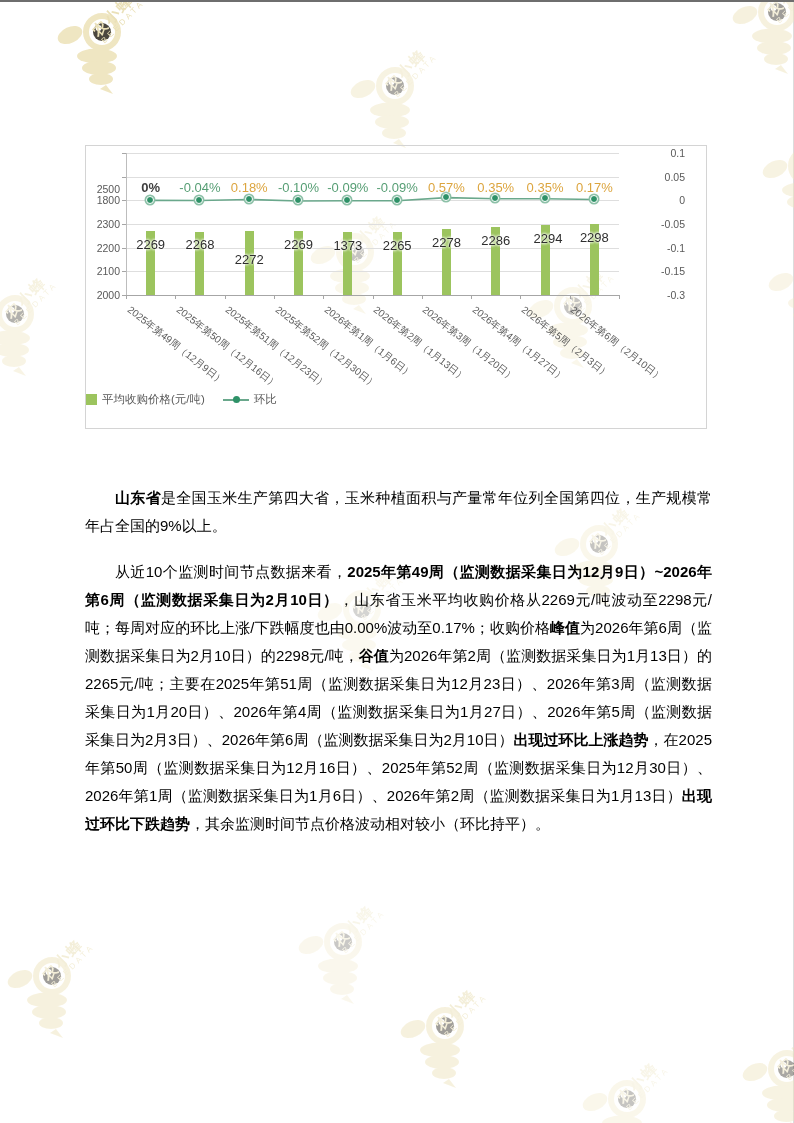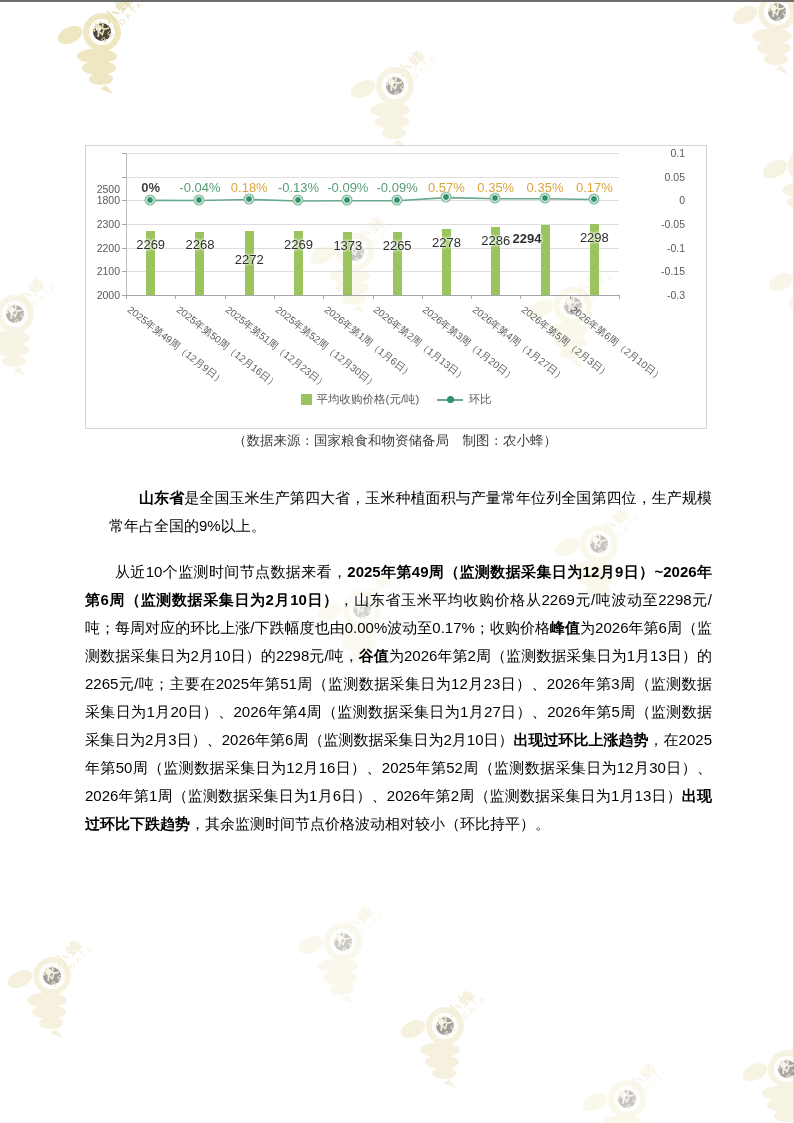--- a/index.html
+++ b/index.html
@@ -32,34 +32,34 @@
   .yr{position:absolute;left:539px;width:60px;text-align:right;font-size:10.5px;color:#595959;line-height:12px;}
   .bar{position:absolute;width:9px;background:#9cc45e;}
   .vlabel{position:absolute;width:48px;text-align:center;font-size:13px;color:#2e2e2e;
     text-shadow:0 0 3px #fff,0 0 3px #fff,0 0 3px #fff;}
   .plabel{position:absolute;width:56px;text-align:center;font-size:13px;font-weight:bold;
     text-shadow:0 0 3px #fff,0 0 3px #fff;}
   .marker{position:absolute;width:6px;height:6px;border-radius:50%;background:#2f9268;
     border:1.5px solid #fff;box-shadow:0 0 0 1.5px #8cc0a7;}
   .xlabel{position:absolute;font-size:10px;color:#595959;white-space:nowrap;
     transform:rotate(38deg);transform-origin:left top;}
-  .legend{position:absolute;left:0;top:246px;width:620px;display:flex;justify-content:center;
+  .legend{position:absolute;left:0;top:246px;width:620px;display:flex;
     align-items:center;gap:18px;font-size:11.5px;color:#595959;}
   .legend-item{display:flex;align-items:center;gap:5px;}
   .legend-swatch{width:11px;height:11px;background:#9cc45e;display:inline-block;}
   .legend-line{position:relative;width:26px;height:2px;background:#6aa88c;display:inline-block;}
   .legend-line i{position:absolute;left:10px;top:-2.5px;width:7px;height:7px;border-radius:50%;background:#2f9268;}
   .source-note{position:absolute;left:85px;top:430px;width:620px;text-align:center;font-size:13.5px;color:#3d3d3d;}
 
   
   .paragraphs{position:absolute;left:85px;top:470px;width:627px;font-size:15px;line-height:28px;
     color:#000;text-align:justify;}
   .paragraphs p{margin:0 0 0 0;padding:0;text-indent:2em;}
   .paragraphs p + p{margin-top:18px;}
-  .paragraphs p:first-child{margin-top:12px;margin-left:24px;}
+  .paragraphs p:first-child{margin-top:12px;}
   .b{font-weight:bold;}
 </style>
 </head>
 <body>
 
 <div class="page">
   <div class="wm-layer">
       <div class="wm" style="left: 50px; top: 3px; opacity: 0.95;"><svg width="90" height="90" viewBox="0 0 90 90">
           <ellipse cx="20" cy="30" rx="13" ry="8" transform="rotate(-25 20 30)" fill="#efe5bf"></ellipse>
           <circle cx="52" cy="27" r="16" fill="none" stroke="#efe5bf" stroke-width="6"></circle>
@@ -318,34 +318,34 @@
         <div class="vlabel" style="left: 188.55px; top: 91.3367px;">2269</div>
         <div class="bar" style="left: 257.35px; top: 85.81px; height: 63.19px; background: rgb(156, 196, 94);"></div>
         <div class="vlabel" style="left: 237.85px; top: 91.81px;">1373</div>
         <div class="bar" style="left: 306.65px; top: 86.2833px; height: 62.7167px; background: rgb(156, 196, 94);"></div>
         <div class="vlabel" style="left: 287.15px; top: 92.2833px;">2265</div>
         <div class="bar" style="left: 355.95px; top: 83.2067px; height: 65.7933px; background: rgb(156, 196, 94);"></div>
         <div class="vlabel" style="left: 336.45px; top: 89.2067px;">2278</div>
         <div class="bar" style="left: 405.25px; top: 81.3133px; height: 67.6867px; background: rgb(156, 196, 94);"></div>
         <div class="vlabel" style="left: 385.75px; top: 87.3133px;">2286</div>
         <div class="bar" style="left: 454.55px; top: 79.42px; height: 69.58px; background: rgb(156, 196, 94);"></div>
-        <div class="vlabel" style="left: 417px; top: 85.42px; font-weight: bold;">2294</div>
+        <div class="vlabel" style="left: 438px; top: 85.42px;">2294</div>
         <div class="bar" style="left: 503.85px; top: 78.4733px; height: 70.5267px; background: rgb(156, 196, 94);"></div>
         <div class="vlabel" style="left: 484.35px; top: 84.4733px;">2298</div>
         <svg width="620" height="282" style="position: absolute; left: 0px; top: 0px; pointer-events: none;">
           <polyline points="64.65,54.333333333333336 113.94999999999999,54.522666666666666 163.25,53.48133333333334 212.54999999999998,54.94866666666667 261.85,54.75933333333334 311.15,54.75933333333334 360.45,51.635333333333335 409.75,52.67666666666667 459.04999999999995,52.67666666666667 508.34999999999997,53.528666666666666" fill="none" stroke="#6aa88c" stroke-width="1.6"></polyline>
         </svg>
         <div class="marker" style="left: 60.15px; top: 49.8333px;"></div>
         <div class="plabel" style="left: 36.65px; top: 34px; color: rgb(63, 63, 63); font-weight: bold;">0%</div>
         <div class="marker" style="left: 109.45px; top: 50.0227px;"></div>
         <div class="plabel" style="left: 85.95px; top: 34px; color: rgb(86, 158, 116); font-weight: normal;">-0.04%</div>
         <div class="marker" style="left: 158.75px; top: 48.9813px;"></div>
         <div class="plabel" style="left: 135.25px; top: 34px; color: rgb(220, 165, 63); font-weight: normal;">0.18%</div>
         <div class="marker" style="left: 208.05px; top: 50.4487px;"></div>
-        <div class="plabel" style="left: 184.55px; top: 34px; color: rgb(86, 158, 116); font-weight: normal;">-0.13%</div>
+        <div class="plabel" style="left: 184.55px; top: 34px; color: rgb(86, 158, 116); font-weight: normal;">-0.10%</div>
         <div class="marker" style="left: 257.35px; top: 50.2593px;"></div>
         <div class="plabel" style="left: 233.85px; top: 34px; color: rgb(86, 158, 116); font-weight: normal;">-0.09%</div>
         <div class="marker" style="left: 306.65px; top: 50.2593px;"></div>
         <div class="plabel" style="left: 283.15px; top: 34px; color: rgb(86, 158, 116); font-weight: normal;">-0.09%</div>
         <div class="marker" style="left: 355.95px; top: 47.1353px;"></div>
         <div class="plabel" style="left: 332.45px; top: 34px; color: rgb(220, 165, 63); font-weight: normal;">0.57%</div>
         <div class="marker" style="left: 405.25px; top: 48.1767px;"></div>
         <div class="plabel" style="left: 381.75px; top: 34px; color: rgb(220, 165, 63); font-weight: normal;">0.35%</div>
         <div class="marker" style="left: 454.55px; top: 48.1767px;"></div>
         <div class="plabel" style="left: 431.05px; top: 34px; color: rgb(220, 165, 63); font-weight: normal;">0.35%</div>
@@ -356,20 +356,19 @@
         <div class="xlabel" style="left: 145.25px; top: 157px;">2025年第51周（12月23日）</div>
         <div class="xlabel" style="left: 194.55px; top: 157px;">2025年第52周（12月30日）</div>
         <div class="xlabel" style="left: 243.85px; top: 157px;">2026年第1周（1月6日）</div>
         <div class="xlabel" style="left: 293.15px; top: 157px;">2026年第2周（1月13日）</div>
         <div class="xlabel" style="left: 342.45px; top: 157px;">2026年第3周（1月20日）</div>
         <div class="xlabel" style="left: 391.75px; top: 157px;">2026年第4周（1月27日）</div>
         <div class="xlabel" style="left: 441.05px; top: 157px;">2026年第5周（2月3日）</div>
         <div class="xlabel" style="left: 490.35px; top: 157px;">2026年第6周（2月10日）</div>
       </div>
 
-    <div class="source-note">（数据来源：国家粮食和物资储备局　制图：农小蜂）</div>
 
     <div class="paragraphs">
         <p><span class="b">山东省</span><span>是全国玉米生产第四大省，玉米种植面积与产量常年位列全国第四位，生产规模常年占全国的9%以上。</span></p>
         <p><span>从近10个监测时间节点数据来看，</span><span class="b">2025年第49周（监测数据采集日为12月9日）~2026年第6周（监测数据采集日为2月10日）</span><span>，山东省玉米平均收购价格从2269元/吨波动至2298元/吨；每周对应的环比上涨/下跌幅度也由0.00%波动至0.17%；收购价格</span><span class="b">峰值</span><span>为2026年第6周（监测数据采集日为2月10日）的2298元/吨，</span><span class="b">谷值</span><span>为2026年第2周（监测数据采集日为1月13日）的2265元/吨；主要在2025年第51周（监测数据采集日为12月23日）、2026年第3周（监测数据采集日为1月20日）、2026年第4周（监测数据采集日为1月27日）、2026年第5周（监测数据采集日为2月3日）、2026年第6周（监测数据采集日为2月10日）</span><span class="b">出现过环比上涨趋势</span><span>，在2025年第50周（监测数据采集日为12月16日）、2025年第52周（监测数据采集日为12月30日）、2026年第1周（监测数据采集日为1月6日）、2026年第2周（监测数据采集日为1月13日）</span><span class="b">出现过环比下跌趋势</span><span>，其余监测时间节点价格波动相对较小（环比持平）。</span></p>
       </div>
   </div>
 </div>
 
 </body></html>

